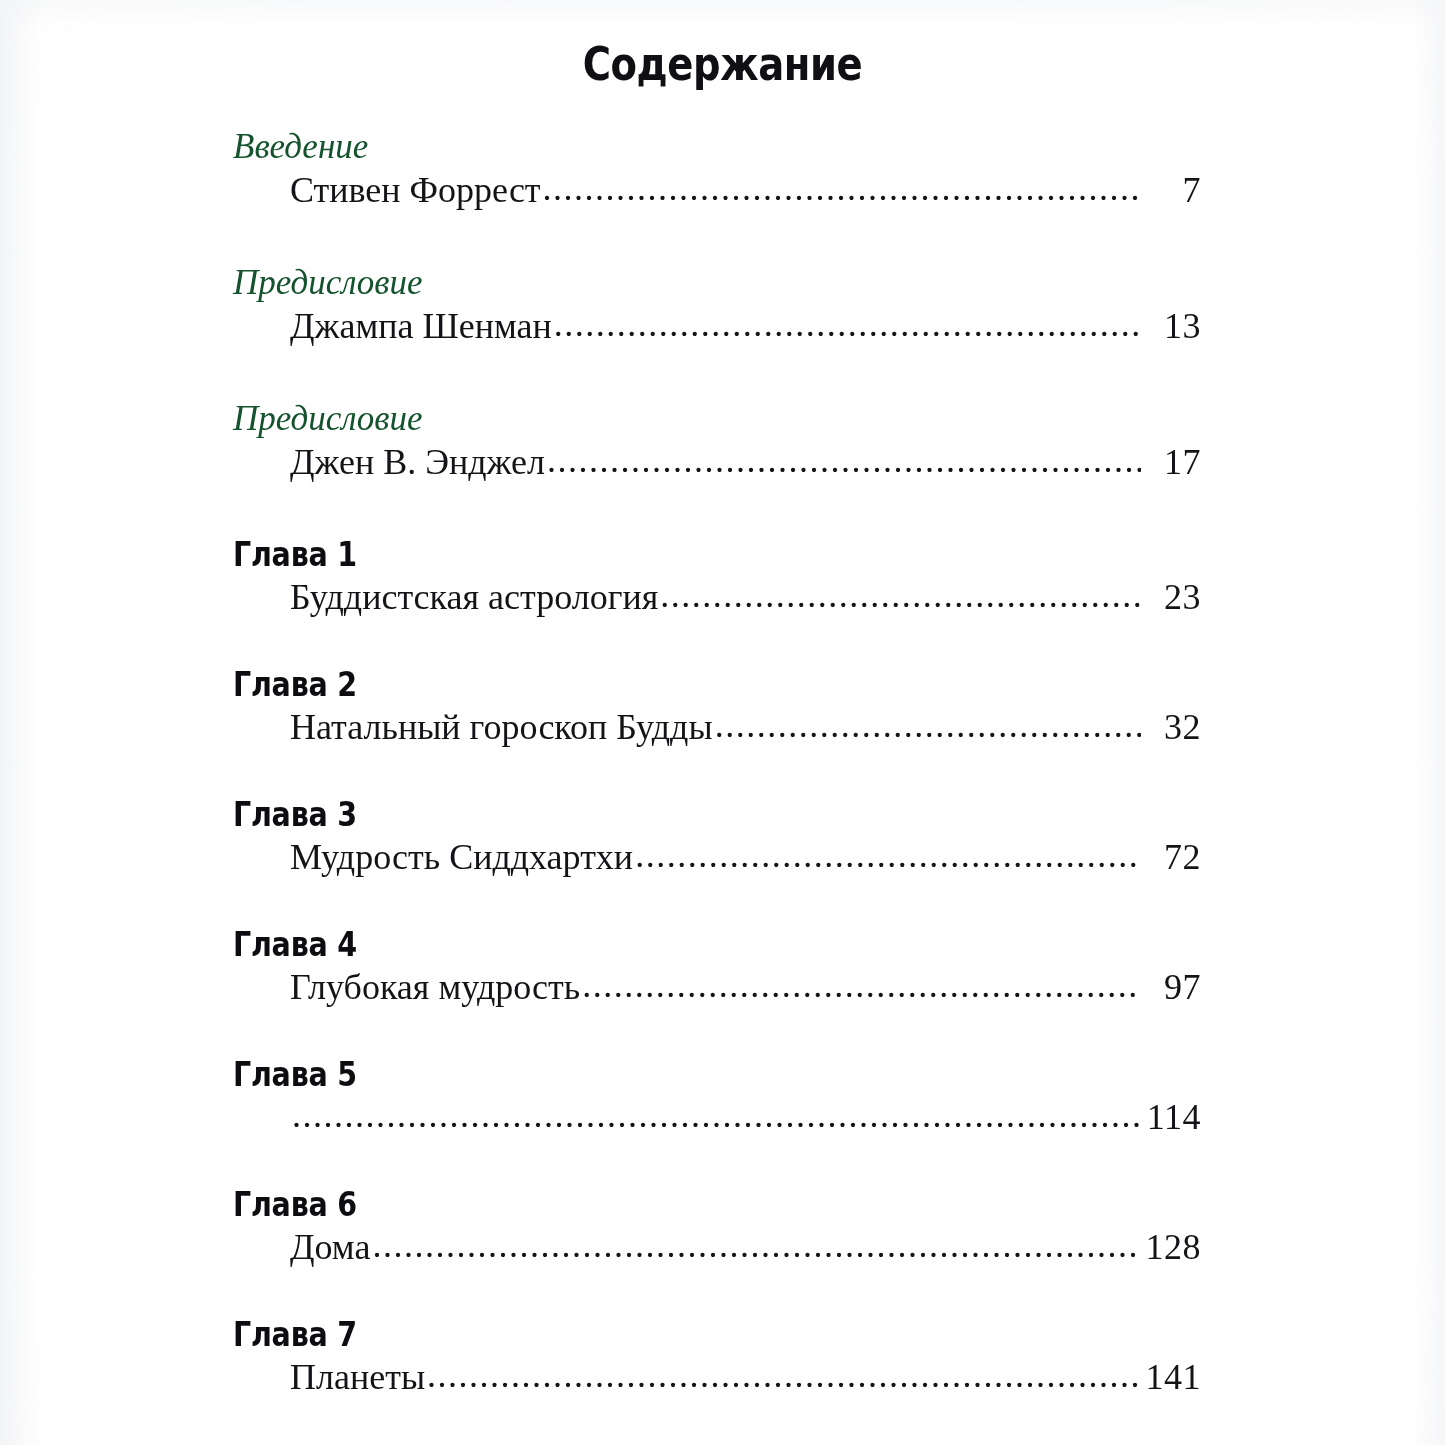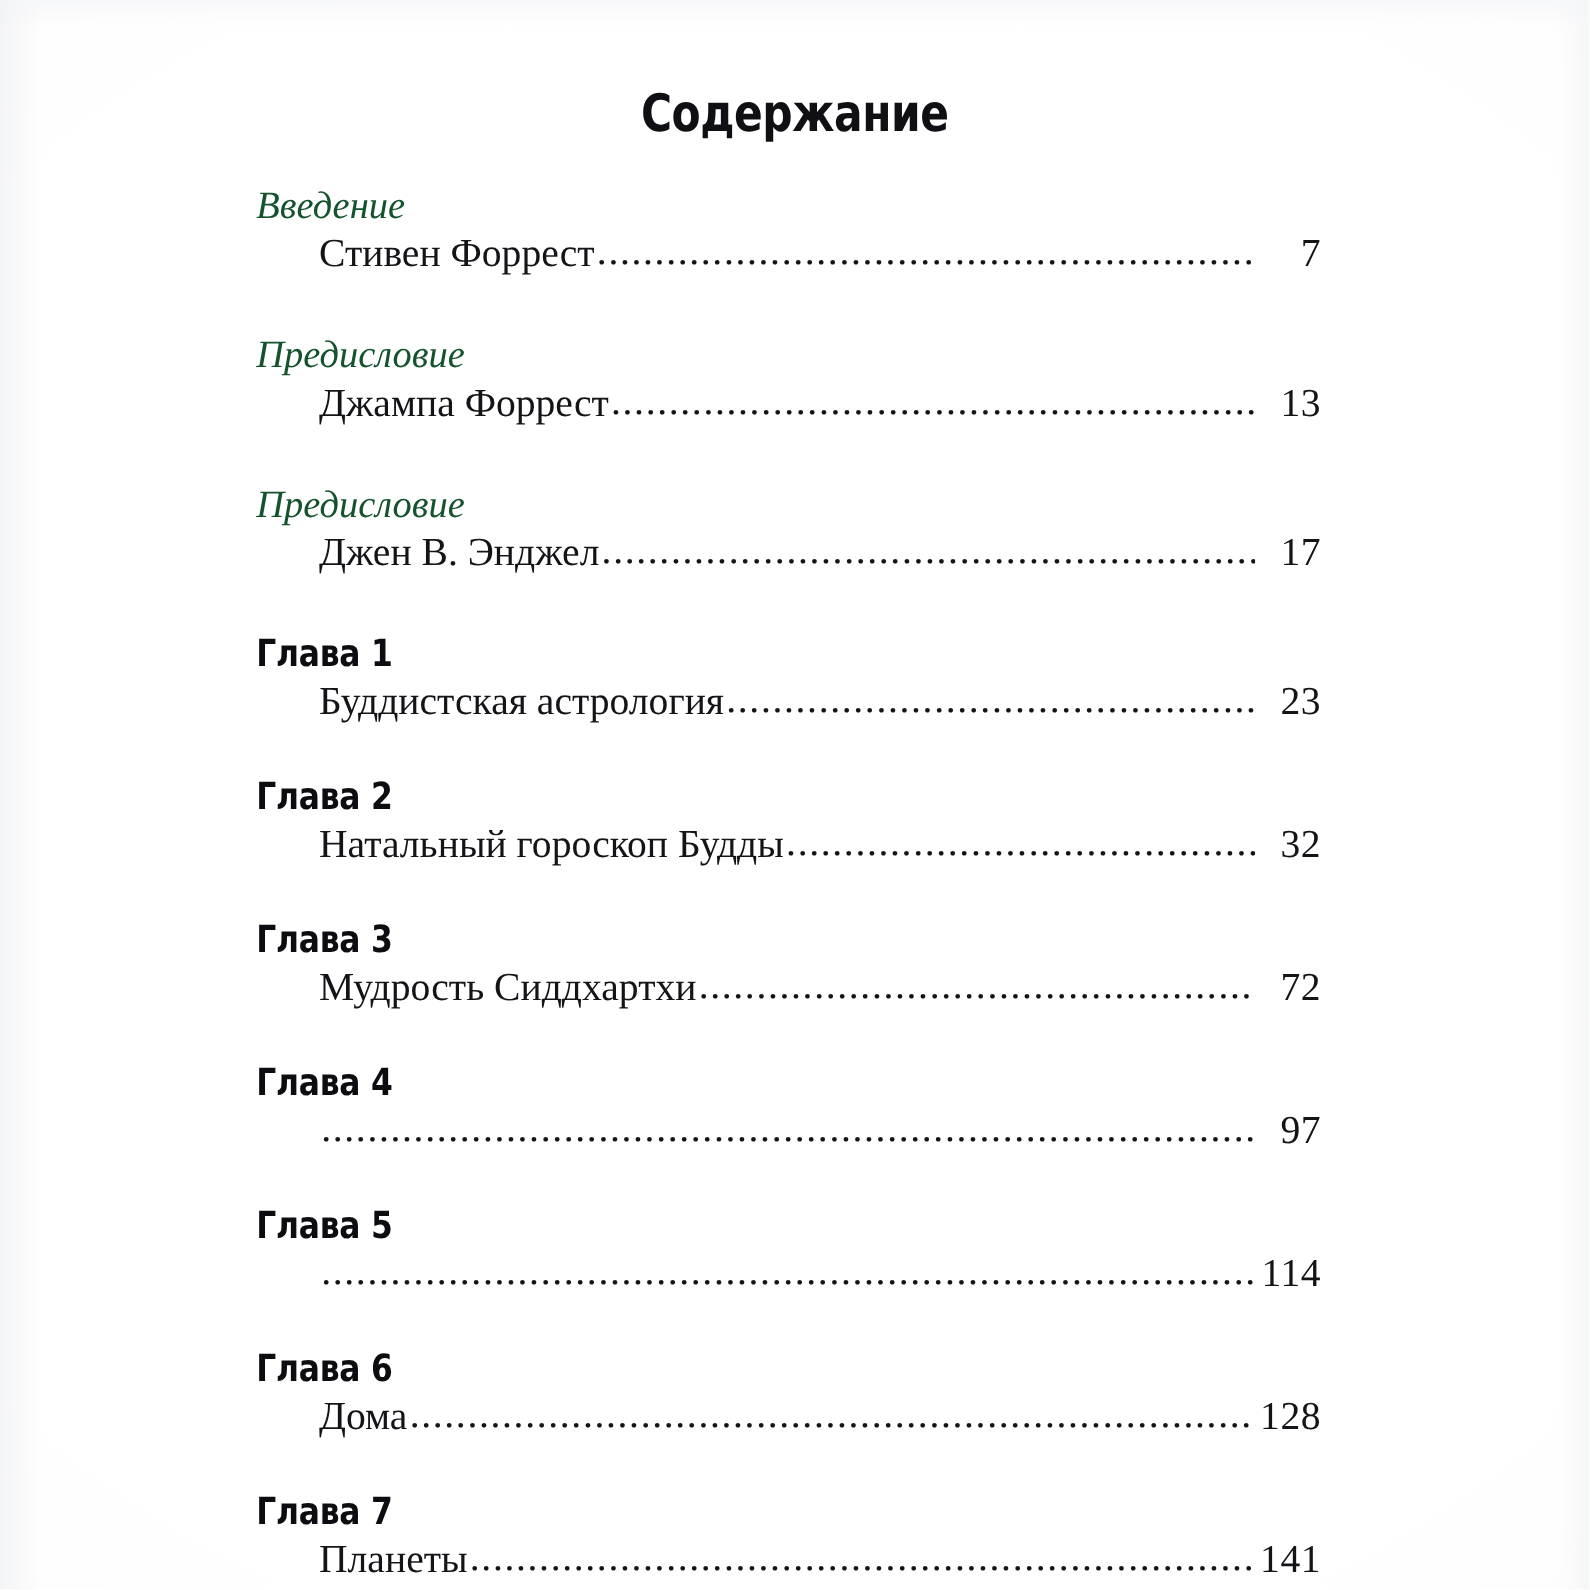--- a/index.html
+++ b/index.html
@@ -29,21 +29,20 @@
     background:
       linear-gradient(90deg, rgba(242,243,245,0.9) 0px, rgba(255,255,255,0) 38px),
       linear-gradient(270deg, rgba(244,245,247,0.85) 0px, rgba(255,255,255,0) 30px),
       linear-gradient(180deg, rgba(245,246,248,0.7) 0px, rgba(255,255,255,0) 26px);
     pointer-events: none;
   }
 
   #page {
     position: absolute;
     inset: 0;
-    margin-top: 40px;
   }
 
   
   .toc-title {
     position: absolute;
     top: 36px;
     left: 0;
     width: 1445px;
     text-align: center;
     font-family: "DejaVu Sans", sans-serif;
@@ -142,21 +141,21 @@
         <div class="entry">
           <span class="entry-title">Стивен Форрест</span>
           <span class="entry-dots">.......................................................................................................................</span>
           <span class="entry-page">7</span>
         </div>
         <div class="gap-front"></div>
       </div>
       <div class="toc-block">
         <div class="group-label">Предисловие</div>
         <div class="entry">
-          <span class="entry-title">Джампа Форрест</span>
+          <span class="entry-title">Джампа Шенман</span>
           <span class="entry-dots">.......................................................................................................................</span>
           <span class="entry-page">13</span>
         </div>
         <div class="gap-front"></div>
       </div>
       <div class="toc-block">
         <div class="group-label">Предисловие</div>
         <div class="entry">
           <span class="entry-title">Джен В. Энджел</span>
           <span class="entry-dots">.......................................................................................................................</span>
@@ -187,20 +186,21 @@
         <div class="entry">
           <span class="entry-title">Мудрость Сиддхартхи</span>
           <span class="entry-dots">.......................................................................................................................</span>
           <span class="entry-page">72</span>
         </div>
         <div class="gap-chapter"></div>
       </div>
       <div class="toc-block">
         <div class="group-label chapter">Глава 4</div>
         <div class="entry">
+          <span class="entry-title">Глубокая мудрость</span>
           <span class="entry-dots">.......................................................................................................................</span>
           <span class="entry-page">97</span>
         </div>
         <div class="gap-chapter"></div>
       </div>
       <div class="toc-block">
         <div class="group-label chapter">Глава 5</div>
         <div class="entry">
           <span class="entry-dots">.......................................................................................................................</span>
           <span class="entry-page">114</span>

